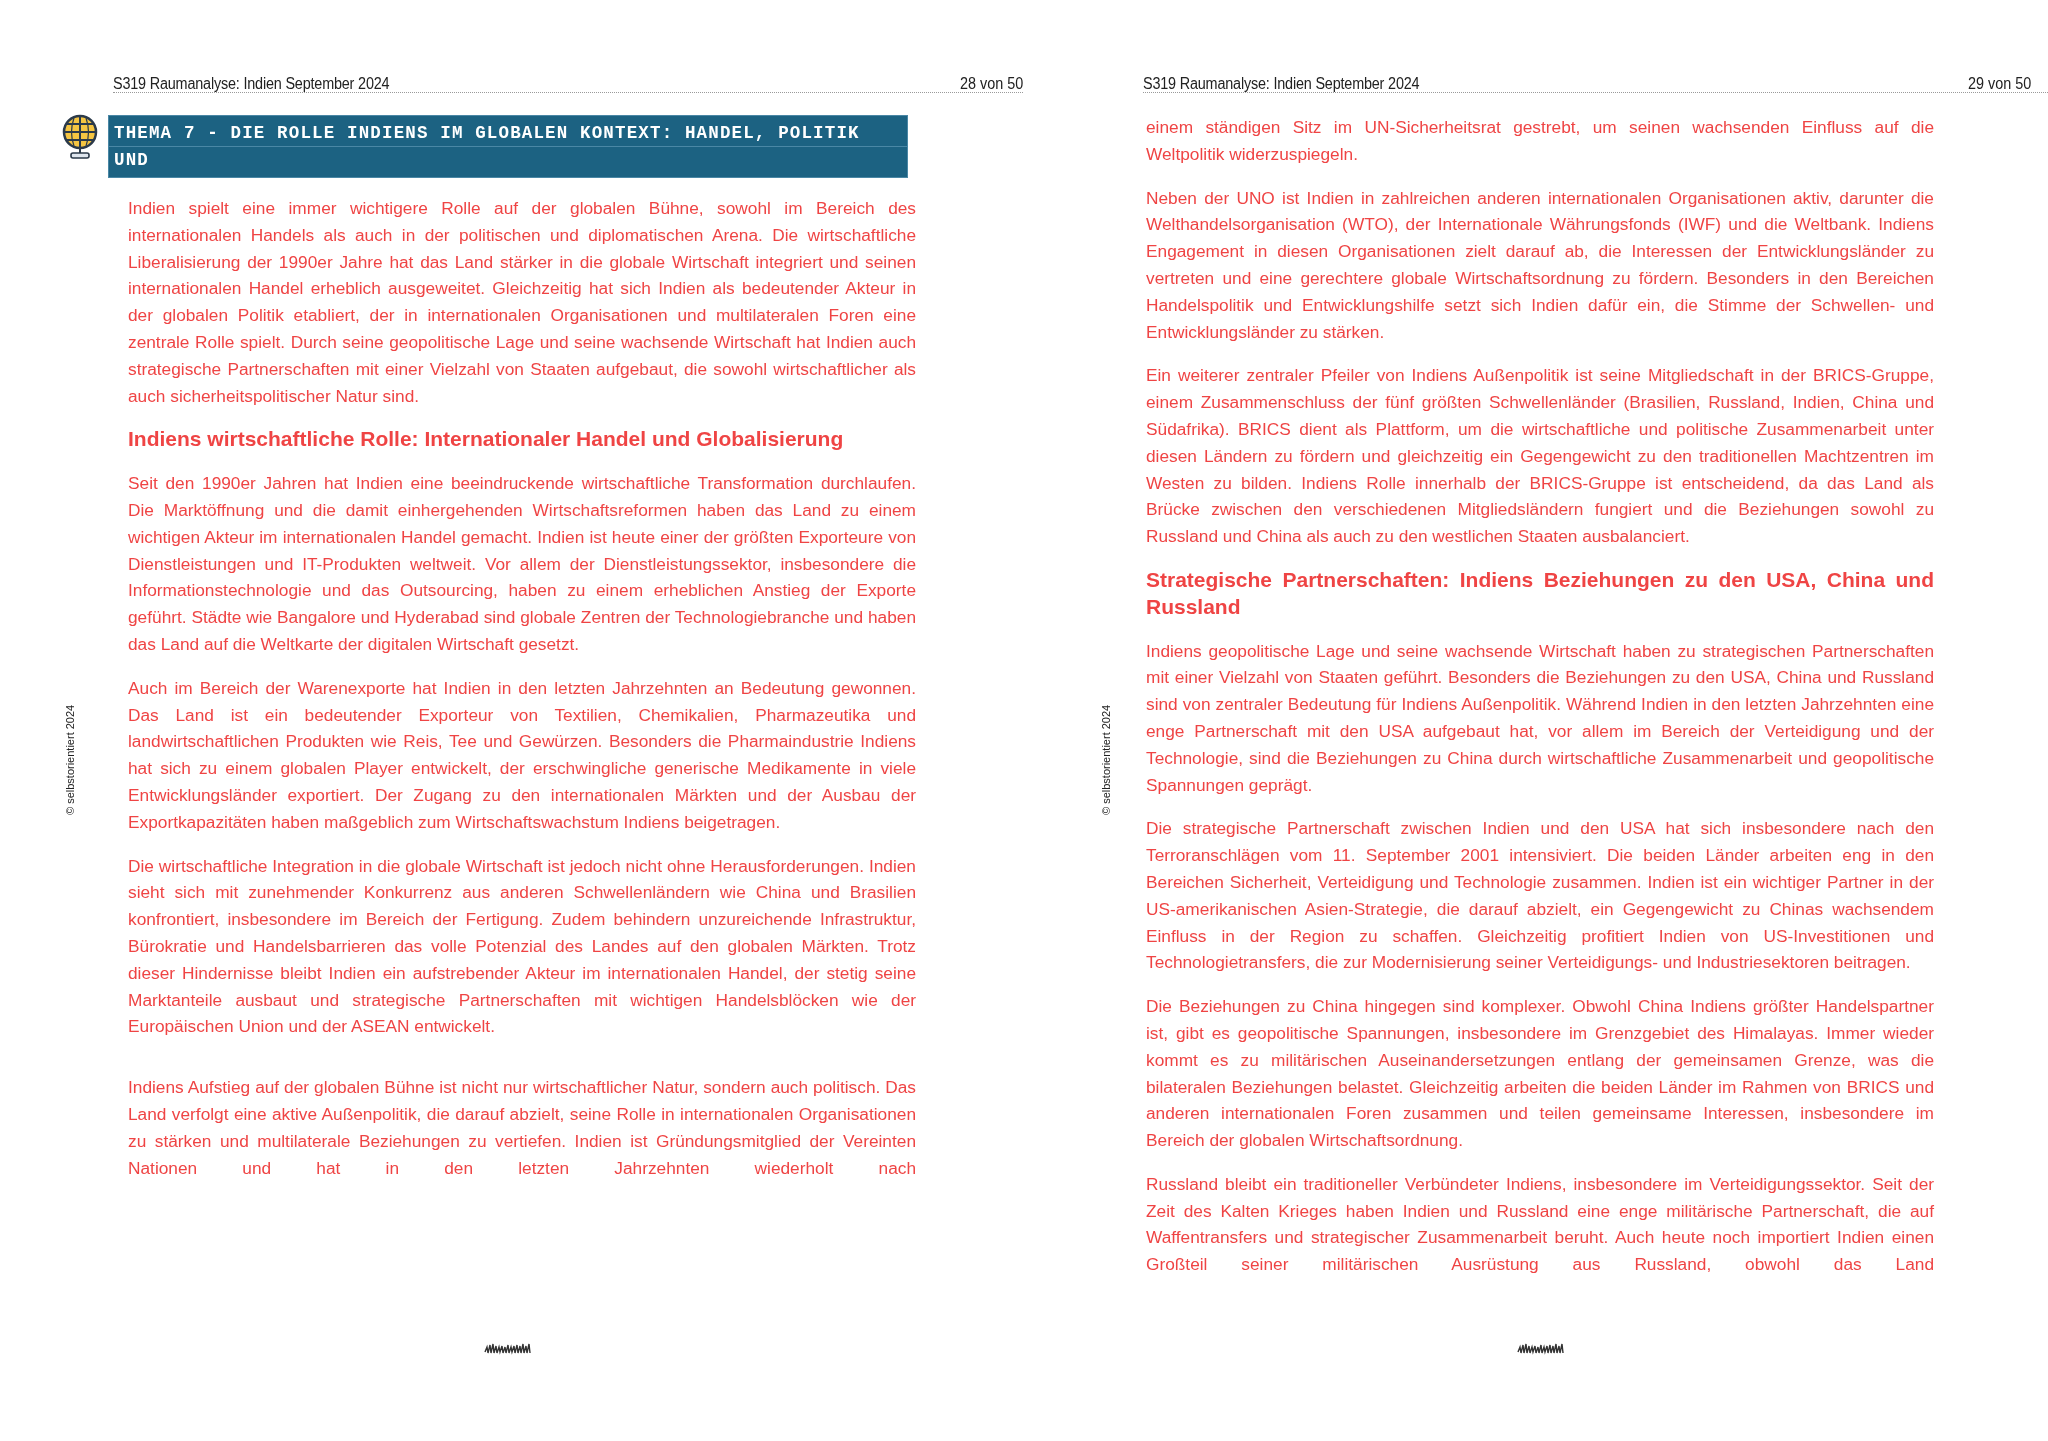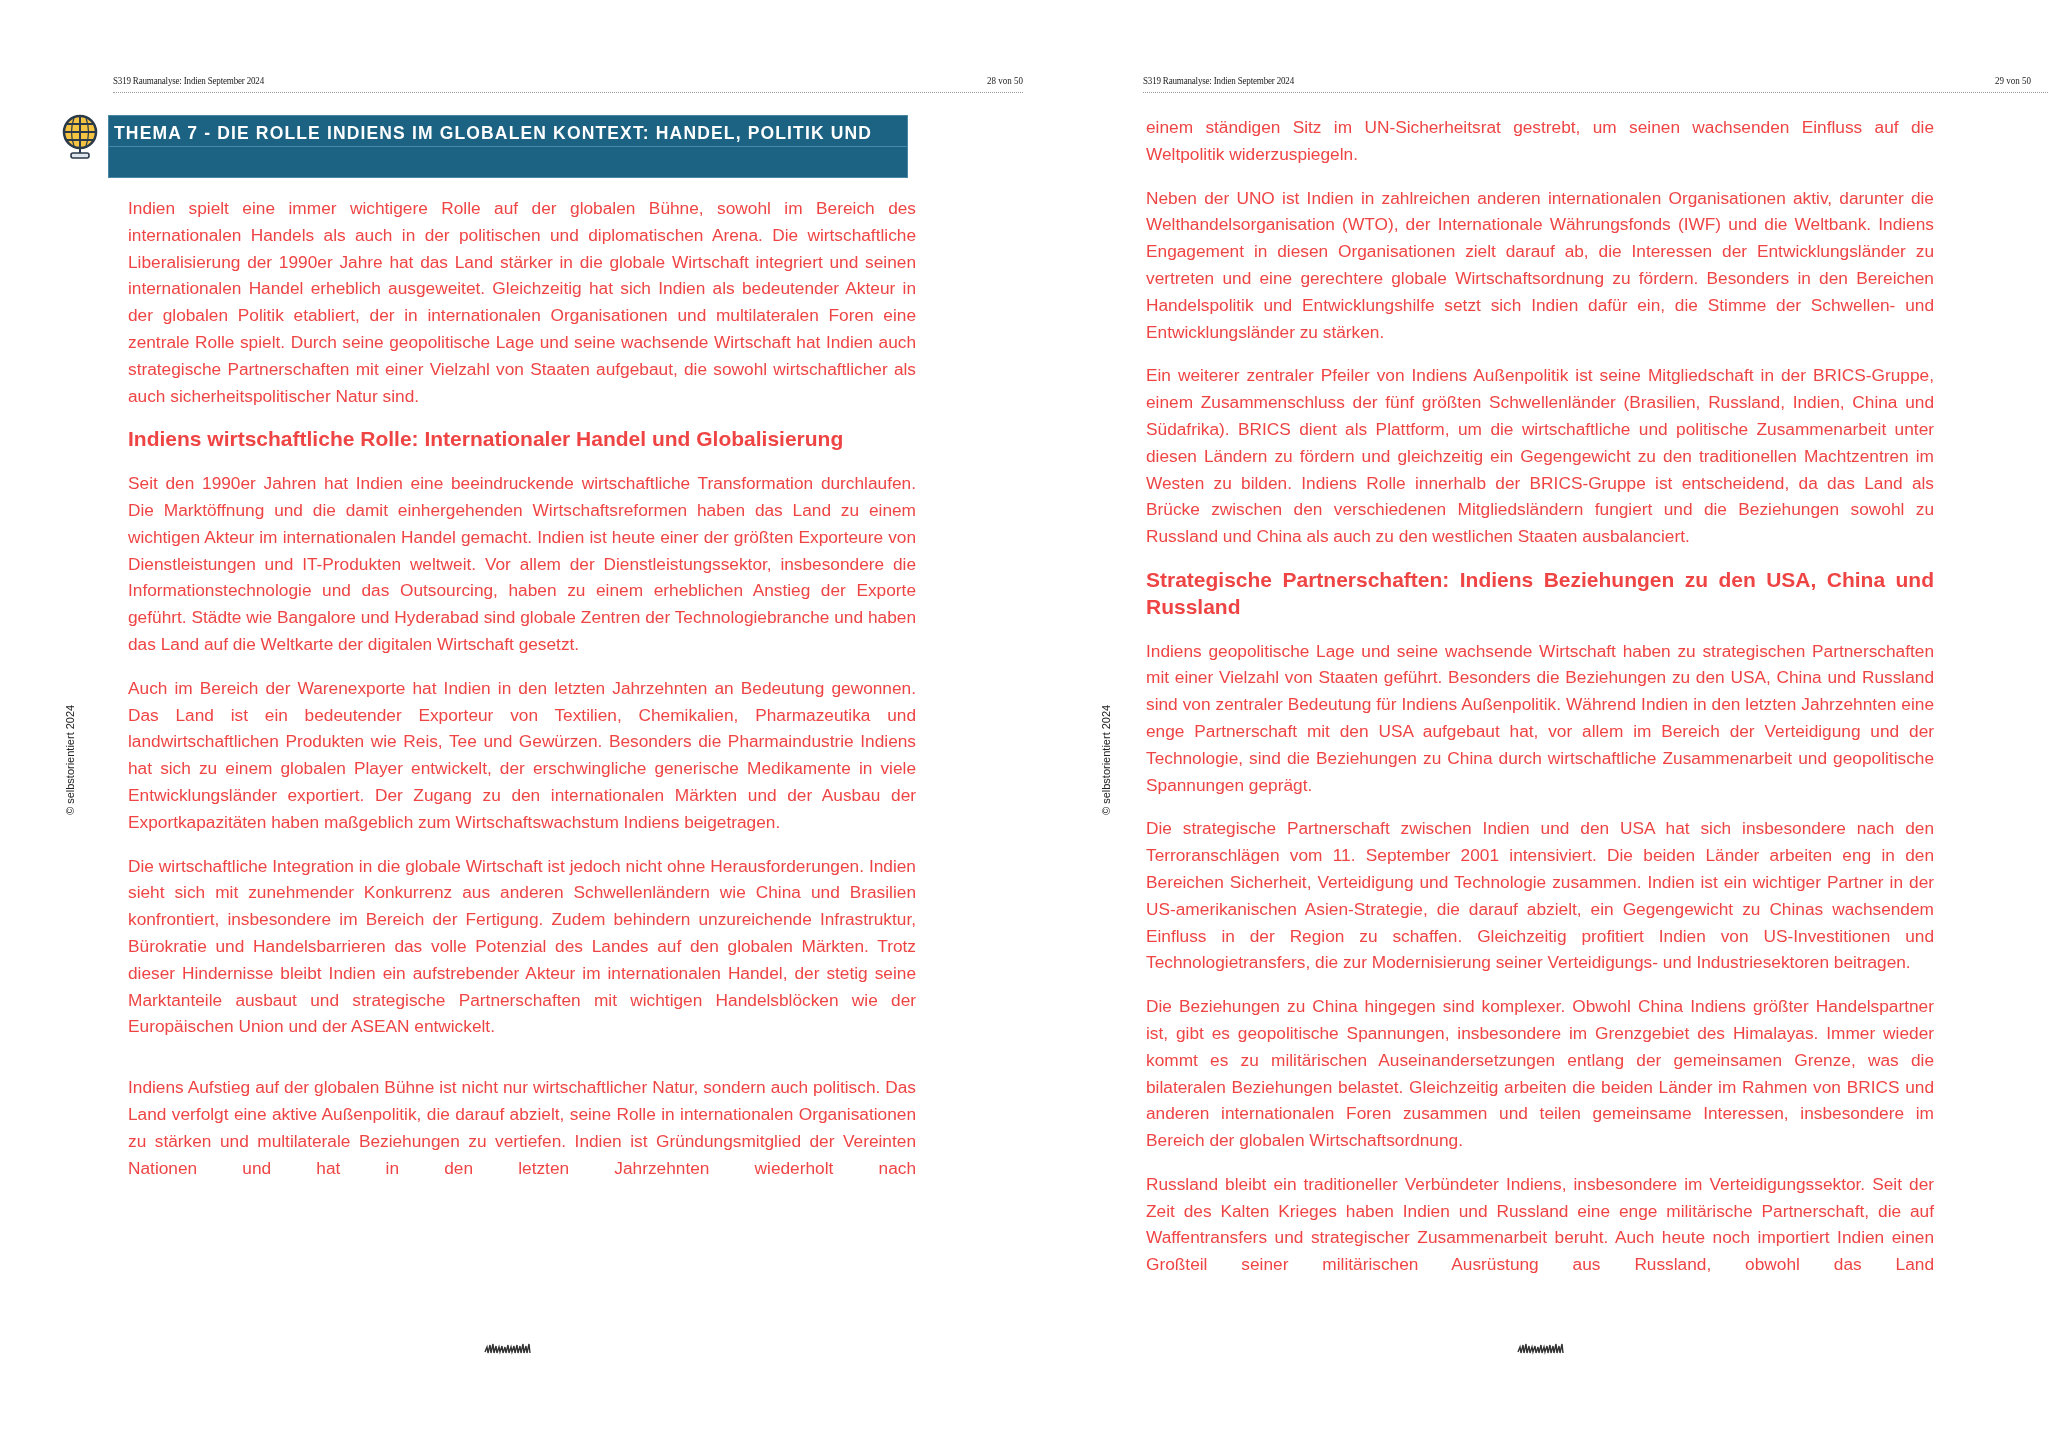--- a/index.html
+++ b/index.html
@@ -1,39 +1,39 @@
 <!DOCTYPE html>
 <html><head>
 <meta charset="utf-8">
 <style>
   html, body { margin:0; padding:0; background:#ffffff; }
   body { width:2048px; height:1441px; position:relative; overflow:hidden; font-family:"Liberation Sans", sans-serif; color:#111; }
   .page { position:absolute; top:0; height:1441px; }
   .page-left { left:0; width:1030px; }
   .page-right { left:1030px; width:1018px; }
 
-  .running-header { position:absolute; top:74px; height:18px; border-bottom:1.5px dotted #9a9a9a; font-family:Liberation Serif, serif; font-size:10px; color:#222; }
+  .running-header { position:absolute; top:74px; height:18px; border-bottom:1.5px dotted #9a9a9a; font-family:Liberation Sans, sans-serif; font-size:16px; color:#222; }
   .page-left .running-header { left:113px; width:910px; }
   .page-right .running-header { left:113px; width:905px; }
   .running-header .doc-title { position:absolute; left:0; top:1px; letter-spacing:-0.2px; transform:scaleX(0.9); transform-origin:left; }
   .running-header .page-no { position:absolute; right:0; top:1px; transform:scaleX(0.9); transform-origin:right; }
   .page-right .running-header .page-no { right:17px; }
 
   .watermark { position:absolute; font-size:11px; color:#222; transform:rotate(-90deg); transform-origin:left top; white-space:nowrap; }
   .page-left .watermark { left:64px; top:815px; }
   .page-right .watermark { left:70px; top:815px; }
 
   .footer-logo { position:absolute; top:1341px; width:48px; height:16px; }
   .page-left .footer-logo { left:484px; }
   .page-right .footer-logo { left:487px; }
 
   .theme-icon { position:absolute; left:60px; top:113px; width:40px; height:48px; }
 
   .title-bar { position:absolute; left:108px; top:115px; width:800px; height:63px; background:#1c6282; border:1.5px solid #4a87a5; box-sizing:border-box; }
-  .title-bar .title-text { position:absolute; left:5px; top:4px; right:6px; color:#fff; font-family:Liberation Sans, sans-serif; font-weight:bold; font-size:17.5px; line-height:27px; letter-spacing:1.15px; }
+  .title-bar .title-text { position:absolute; left:5px; top:4px; right:6px; color:#fff; font-family:Liberation Mono, monospace; font-weight:bold; font-size:17.5px; line-height:27px; letter-spacing:1.15px; }
   .title-bar .rule { position:absolute; left:0; right:0; height:1px; background:#4a87a5; }
 
   .body-text { position:absolute; font-size:17.3px; line-height:26.8px; text-align:justify; color:#ef4444; }
   .page-left .body-text { left:128px; width:788px; }
   .page-right .body-text { left:116px; width:788px; }
   .body-text p { margin:0; }
   .body-text .gap { height:17px; }
   .body-text h3 { margin:0; font-size:21px; line-height:26.8px; font-weight:bold; }
 </style>
 </head>

